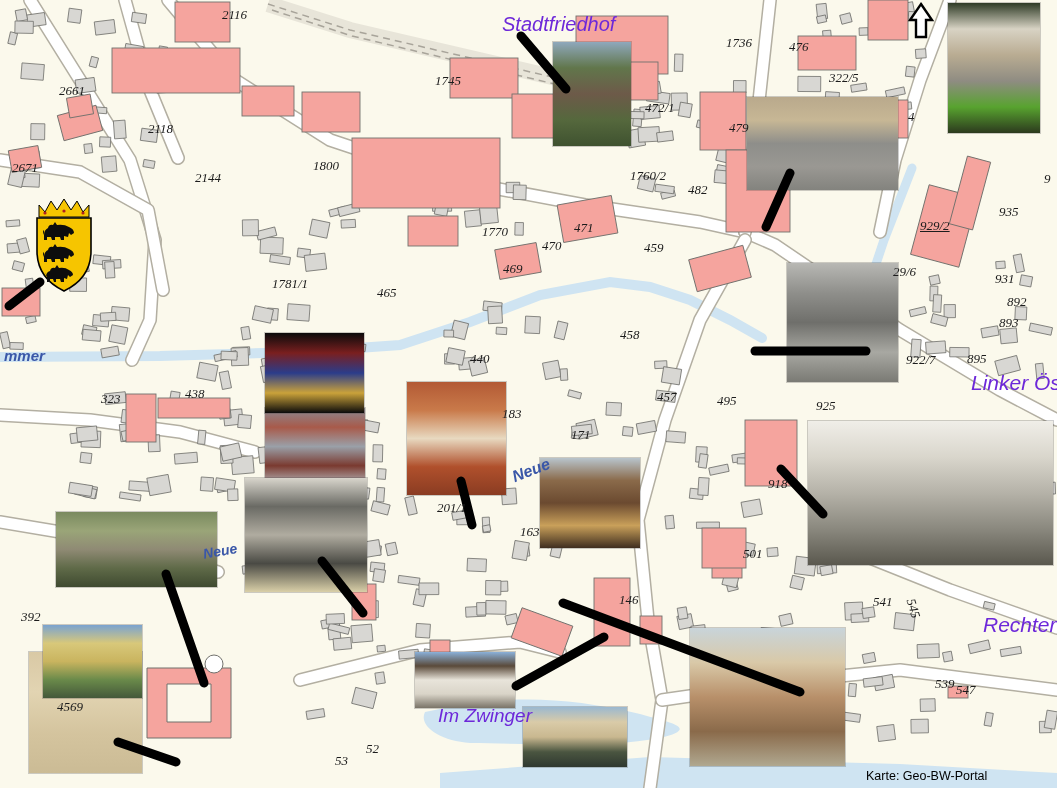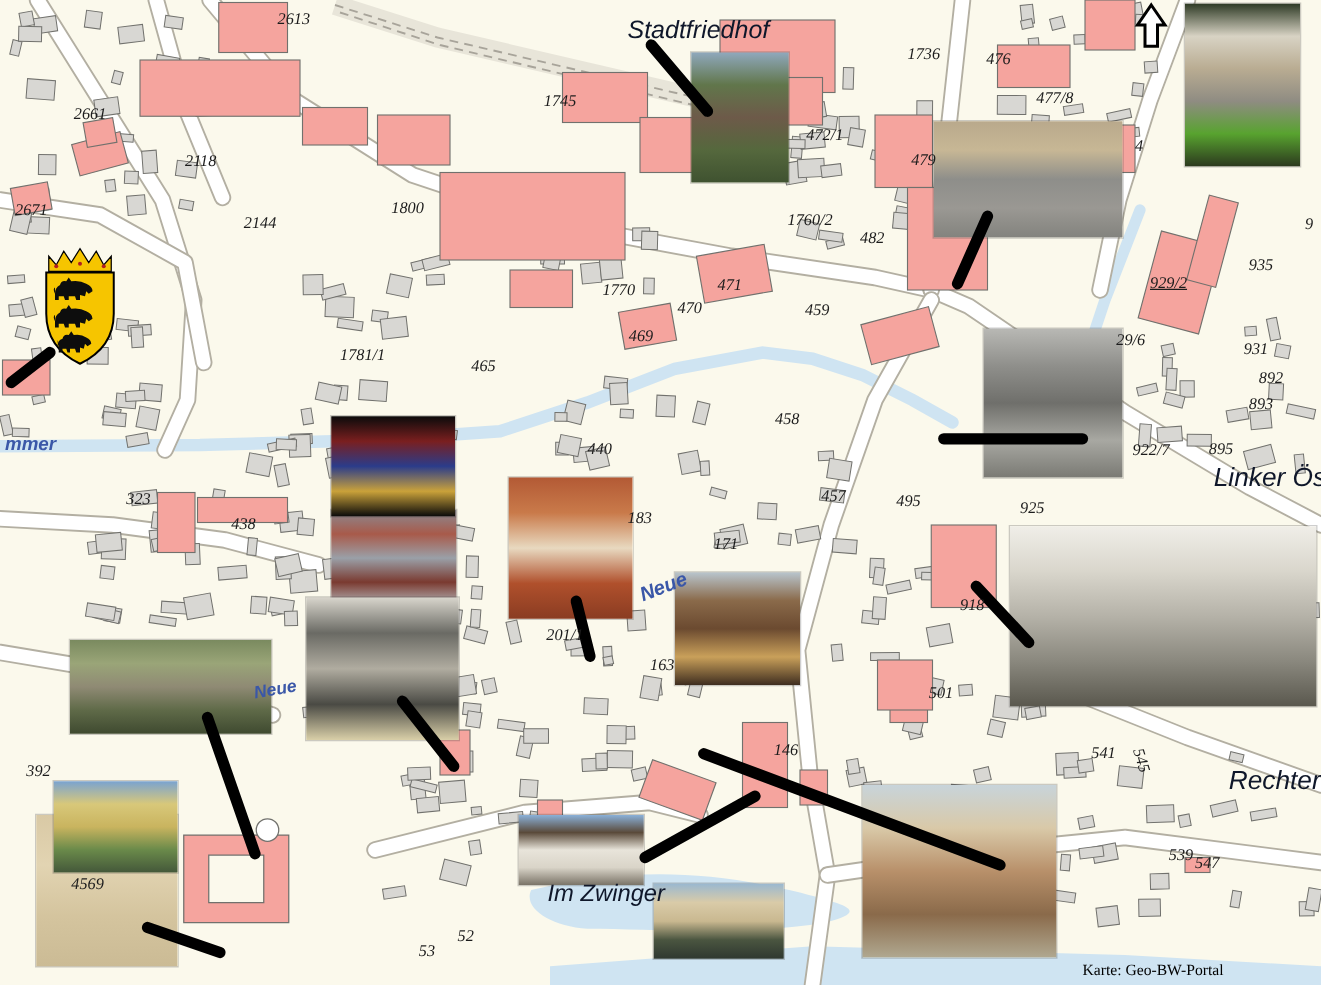--- a/index.html
+++ b/index.html
@@ -5,23 +5,23 @@
   html,body{margin:0;padding:0;background:#ffffff;}
   #stage{
     position:relative;width:1057px;height:788px;overflow:hidden;
     background:#FBF9EC;font-family:"Liberation Sans",sans-serif;
   }
   #basemap,#overlay{position:absolute;left:0;top:0;}
   #overlay{pointer-events:none;}
   .photo{position:absolute;box-shadow:0 0 0 1px rgba(60,60,60,.25);}
   .lbl{position:absolute;white-space:nowrap;transform-origin:left top;line-height:1;}
   .parcel{font-family:"Liberation Serif",serif;font-style:italic;font-size:13px;color:#1c1c1c;}
-  .place{font-family:"Liberation Sans",sans-serif;font-style:italic;color:#0f172a;}
+  .place{font-family:"Liberation Sans",sans-serif;font-style:italic;color:#6d28d9;}
   .street-blue{font-family:"Liberation Sans",sans-serif;font-style:italic;font-weight:bold;color:#3a57a8;}
-  .credit{font-family:Liberation Serif, serif;font-style:normal;font-size:12.5px;color:#000;}
+  .credit{font-family:Liberation Sans, sans-serif;font-style:normal;font-size:12.5px;color:#000;}
   .crest,.compass{position:absolute;}
 </style>
 </head>
 <body>
 
 <div id="stage">
 
   <svg id="basemap" width="1057" height="788">
     <rect x="0" y="0" width="1057" height="788" fill="#FBF9EC"></rect>
     <g id="water">
@@ -447,30 +447,30 @@
       <line x1="461" y1="481" x2="472" y2="525" stroke="#000000" stroke-width="9" stroke-linecap="round"></line>
       <line x1="322" y1="561" x2="363" y2="613" stroke="#000000" stroke-width="9" stroke-linecap="round"></line>
       <line x1="166" y1="574" x2="204" y2="683" stroke="#000000" stroke-width="9" stroke-linecap="round"></line>
       <line x1="118" y1="742" x2="176" y2="762" stroke="#000000" stroke-width="9" stroke-linecap="round"></line>
       <line x1="516" y1="686" x2="604" y2="637" stroke="#000000" stroke-width="9" stroke-linecap="round"></line>
       <line x1="563" y1="603" x2="800" y2="692" stroke="#000000" stroke-width="9" stroke-linecap="round"></line>
       <line x1="781" y1="469" x2="823" y2="514" stroke="#000000" stroke-width="9" stroke-linecap="round"></line>
     </svg>
 
   <div id="labels">
-      <span class="lbl parcel" style="left: 222px; top: 8px;">2613</span>
+      <span class="lbl parcel" style="left: 222px; top: 8px;">2116</span>
       <span class="lbl parcel" style="left: 59px; top: 84px; text-align: right;">2661</span>
       <span class="lbl parcel" style="left: 12px; top: 161px;">2671</span>
       <span class="lbl parcel" style="left: 148px; top: 122px;">2118</span>
       <span class="lbl parcel" style="left: 195px; top: 171px;">2144</span>
       <span class="lbl parcel" style="left: 313px; top: 159px;">1800</span>
       <span class="lbl parcel" style="left: 435px; top: 74px; font-style: italic;">1745</span>
       <span class="lbl parcel" style="left: 726px; top: 36px;">1736</span>
       <span class="lbl parcel" style="left: 789px; top: 40px;">476</span>
-      <span class="lbl parcel" style="left: 829px; top: 71px;">477/8</span>
+      <span class="lbl parcel" style="left: 829px; top: 71px;">322/5</span>
       <span class="lbl parcel" style="left: 729px; top: 121px;">479</span>
       <span class="lbl parcel" style="left: 908px; top: 110px;">4</span>
       <span class="lbl parcel" style="left: 645px; top: 101px;">472/1</span>
       <span class="lbl parcel" style="left: 630px; top: 169px;">1760/2</span>
       <span class="lbl parcel" style="left: 688px; top: 183px;">482</span>
       <span class="lbl parcel" style="left: 482px; top: 225px;">1770</span>
       <span class="lbl parcel" style="left: 574px; top: 221px;">471</span>
       <span class="lbl parcel" style="left: 542px; top: 239px;">470</span>
       <span class="lbl parcel" style="left: 503px; top: 262px;">469</span>
       <span class="lbl parcel" style="left: 272px; top: 277px;">1781/1</span>
@@ -491,21 +491,21 @@
       <span class="lbl parcel" style="left: 657px; top: 390px;">457</span>
       <span class="lbl parcel" style="left: 717px; top: 394px;">495</span>
       <span class="lbl parcel" style="left: 768px; top: 477px;">918</span>
       <span class="lbl parcel" style="left: 743px; top: 547px;">501</span>
       <span class="lbl parcel" style="left: 502px; top: 407px;">183</span>
       <span class="lbl parcel" style="left: 571px; top: 428px;">171</span>
       <span class="lbl parcel" style="left: 520px; top: 525px;">163</span>
       <span class="lbl parcel" style="left: 437px; top: 501px;">201/1</span>
       <span class="lbl parcel" style="left: 619px; top: 593px;">146</span>
       <span class="lbl parcel" style="left: 101px; top: 392px;">323</span>
-      <span class="lbl parcel" style="left: 185px; top: 387px; margin-top: 25px;">438</span>
+      <span class="lbl parcel" style="left: 185px; top: 387px;">438</span>
       <span class="lbl parcel" style="left: 21px; top: 610px;">392</span>
       <span class="lbl parcel" style="left: 11px; top: 700px; margin-left: 46px;">4569</span>
       <span class="lbl parcel" style="left: 873px; top: 595px;">541</span>
       <span class="lbl parcel" style="left: 917px; top: 597px; transform: rotate(73deg);">545</span>
       <span class="lbl parcel" style="left: 935px; top: 677px;">539</span>
       <span class="lbl parcel" style="left: 956px; top: 683px;">547</span>
       <span class="lbl parcel" style="left: 366px; top: 742px;">52</span>
       <span class="lbl parcel" style="left: 335px; top: 754px;">53</span>
       <span class="lbl place" style="left: 502px; top: 14px; font-size: 20px;">Stadtfriedhof</span>
       <span class="lbl place" style="left: 971px; top: 372px; font-size: 21px;">Linker Öster</span>

